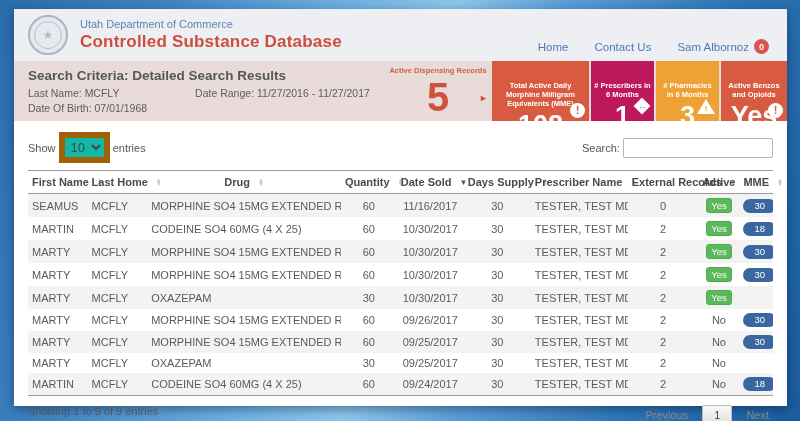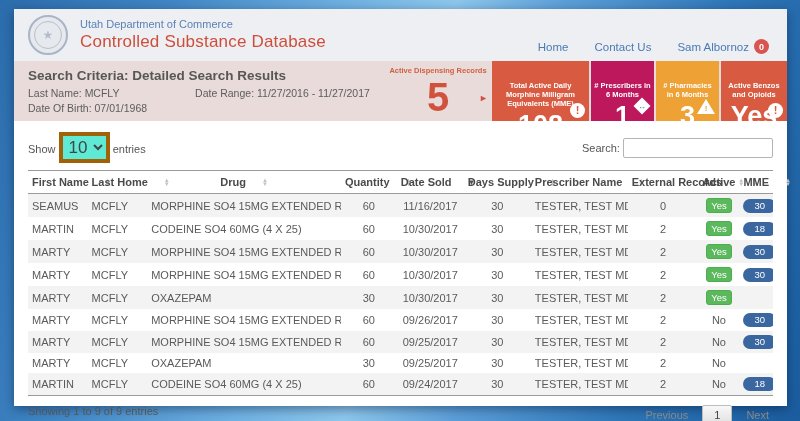--- a/index.html
+++ b/index.html
@@ -29,21 +29,21 @@
   .seal::before {
     content: ""; position: absolute; inset: 4px; border-radius: 50%;
     border: 1px solid #b7c0cd;
   }
   .seal::after {
     content: "★"; position: absolute; top: 50%; left: 50%;
     transform: translate(-50%,-52%); font-size: 12px; color: #b3bcc9;
   }
   .titles { margin-left: 12px; }
   .agency { font-size: 11px; color: #5b82b5; margin-bottom: 2px; }
-  .app-title { font-size: 17px; font-weight: normal; color: #cf4e3b; letter-spacing: .2px; }
+  .app-title { font-size: 17px; font-weight: bold; color: #cf4e3b; letter-spacing: .2px; }
   .top-nav {
     position: absolute; right: 18px; bottom: 7px;
     display: flex; align-items: center; gap: 26px; font-size: 11.5px;
   }
   .top-nav a { color: #4a7ab5; text-decoration: none; }
   .user-wrap { display: flex; align-items: center; gap: 5px; }
   .count-badge {
     display: inline-flex; align-items: center; justify-content: center;
     width: 15px; height: 15px; border-radius: 50%;
     background: #d9534f; color: #fff; font-size: 9px; font-weight: bold;
@@ -95,31 +95,31 @@
     border-bottom: 15px solid #fff;
   }
   .ic-tri span {
     position: absolute; left: 0; right: 0; bottom: 1px; text-align: center;
     font-size: 8px; font-weight: bold; color: #eea236; z-index: 1;
   }
 
   
   .table-area { padding: 4px 14px 0 14px; flex: 1; display: flex; flex-direction: column; }
   .controls { display: flex; justify-content: space-between; align-items: center; margin: 7px 0 7px 0; font-size: 11px; color: #555; }
-  .show-wrap select { font-size: 17px; border: 4px solid #a16207; padding: 1px 2px; background: #5eead4; color: #444; }
+  .show-wrap select { font-size: 13px; border: 6px solid #a16207; padding: 1px 2px; background: #14b8a6; color: #444; }
   .search-wrap input {
     width: 150px; height: 20px; border: 1px solid #b5b5b5; border-radius: 2px;
     font-size: 11px; padding: 0 4px;
   }
   table { width: 100%; border-collapse: collapse; font-size: 11px; color: #5a5a5a; table-layout: fixed; }
   thead th {
     border-top: 1px solid #9a9a9a; border-bottom: 1px solid #9a9a9a;
     padding: 5px 4px; font-weight: bold; color: #4a4a4a; white-space: nowrap;
   }
-  th .hdr { display: inline-flex; align-items: center; gap: 16px; }
+  th .hdr { display: inline-flex; align-items: center; gap: 8px; }
   .sort-icon { display: inline-flex; flex-direction: column; line-height: 4px; font-size: 6px; color: #c4c4c4; }
   .sort-desc { font-size: 8px; color: #555; }
   tbody td { padding: 4px 4px; height: 17px; white-space: nowrap; overflow: hidden; }
   tbody tr:nth-child(odd) { background: #f3f3f3; }
   tbody tr:last-child td { border-bottom: 1px solid #9a9a9a; }
   col.c0 { width: 8%; }  col.c1 { width: 8%; }  col.c2 { width: 26%; }
   col.c3 { width: 7.5%; } col.c4 { width: 9%; } col.c5 { width: 9%; }
   col.c6 { width: 13%; } col.c7 { width: 9.5%; } col.c8 { width: 5.5%; } col.c9 { width: 4.5%; }
   .al { text-align: left; } .ac { text-align: center; }
   .badge-yes {

